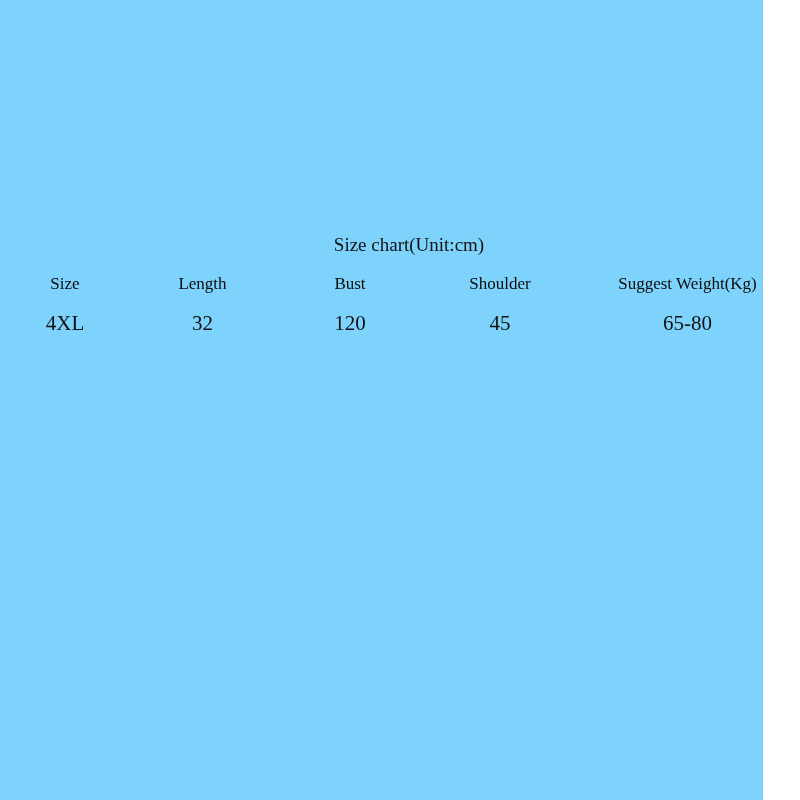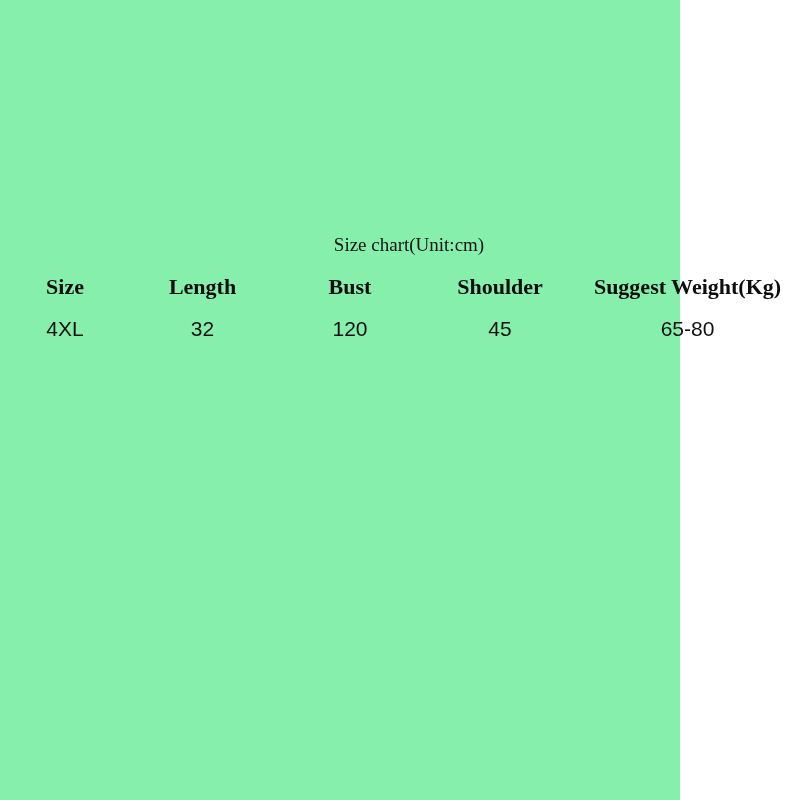--- a/index.html
+++ b/index.html
@@ -9,23 +9,23 @@
   }
   body {
     width: 800px;
     height: 800px;
     font-family: "Liberation Serif", serif;
     color: #111111;
     overflow: hidden;
   }
   #page {
     position: relative;
-    width: 680px;
+    width: 763px;
     height: 800px;
-    background: #86efac;
+    background: #7dd3fc;
   }
   
   #size-chart {
     position: absolute;
     left: 0;
     top: 234px;
     width: 800px;
   }
   .chart-title {
     text-align: center;
@@ -41,31 +41,31 @@
     border-collapse: collapse;
     table-layout: fixed;
   }
   table.size-table col.c0 { width: 130px; }
   table.size-table col.c1 { width: 145px; }
   table.size-table col.c2 { width: 150px; }
   table.size-table col.c3 { width: 150px; }
   table.size-table col.c4 { width: 225px; }
 
   table.size-table th {
-    font-size: 22px;
-    font-weight: bold;
+    font-size: 17px;
+    font-weight: normal;
     font-family: "Liberation Serif", serif;
     color: #0d0d0d;
     padding: 4px 0 10px 0;
     text-align: center;
     white-space: nowrap;
   }
   table.size-table td {
     font-size: 21px;
-    font-family: Liberation Sans, sans-serif;
+    font-family: Liberation Serif, serif;
     color: #111111;
     padding: 7px 0 7px 0;
     text-align: center;
     white-space: nowrap;
   }
   
   table.size-table th.col-size,
   table.size-table td.col-size {
     text-align: center;
     padding-left: 0;

